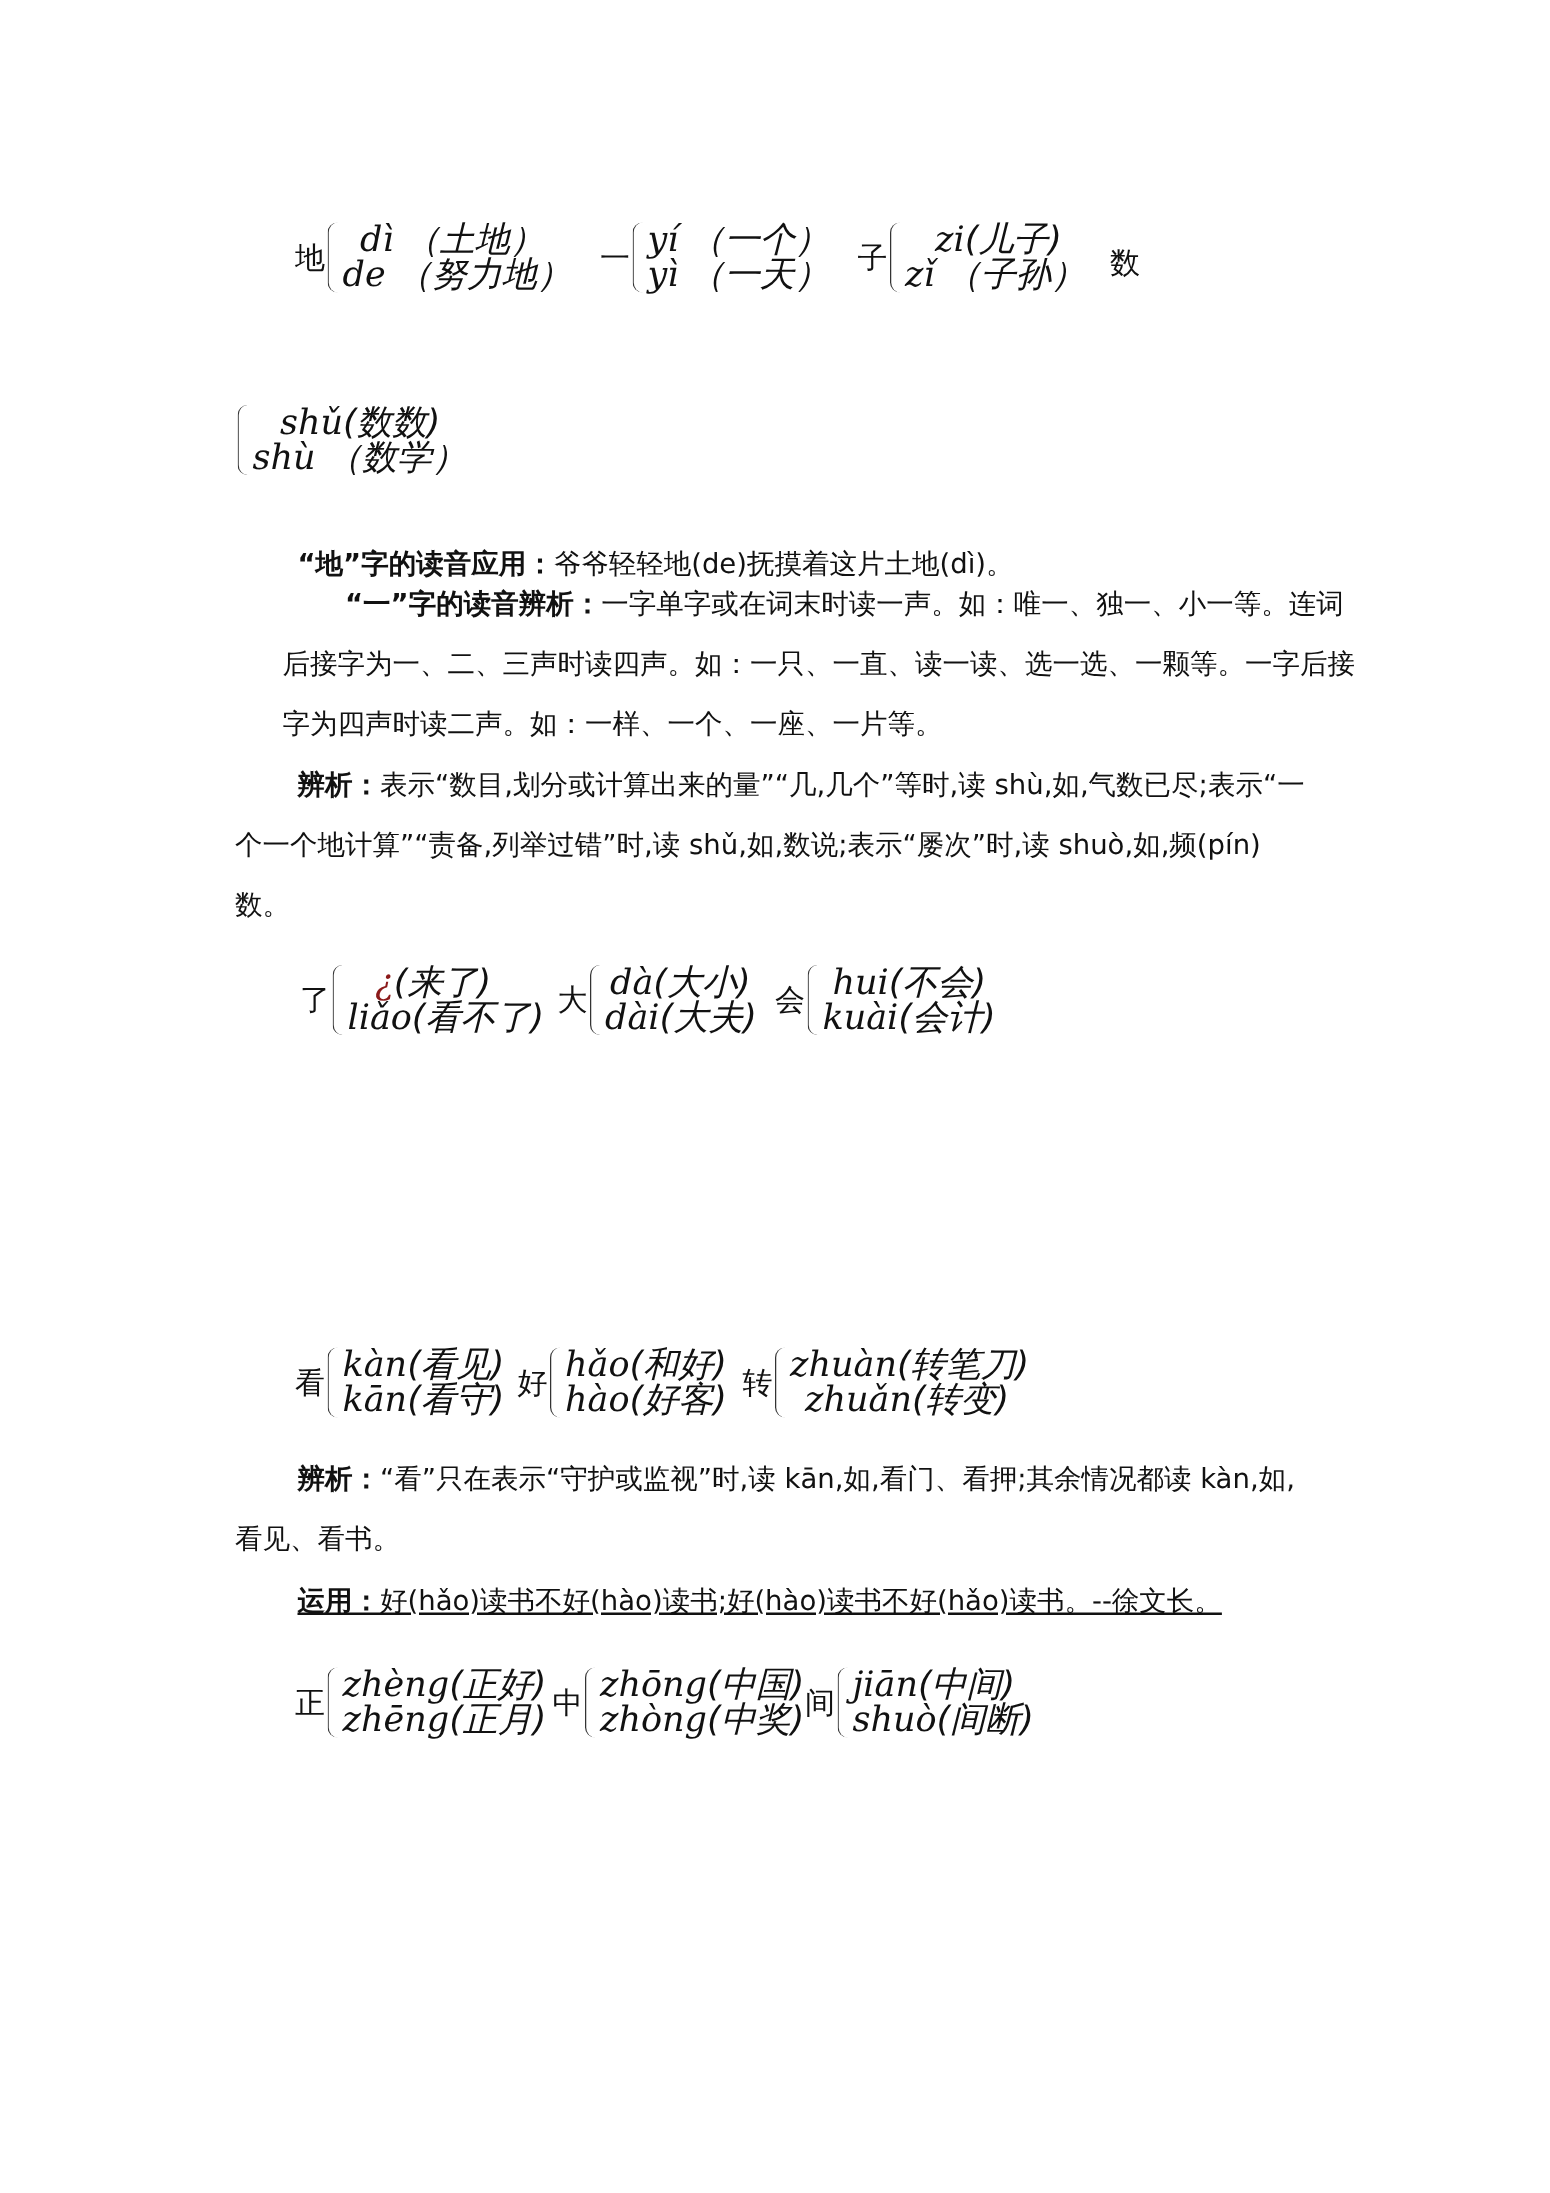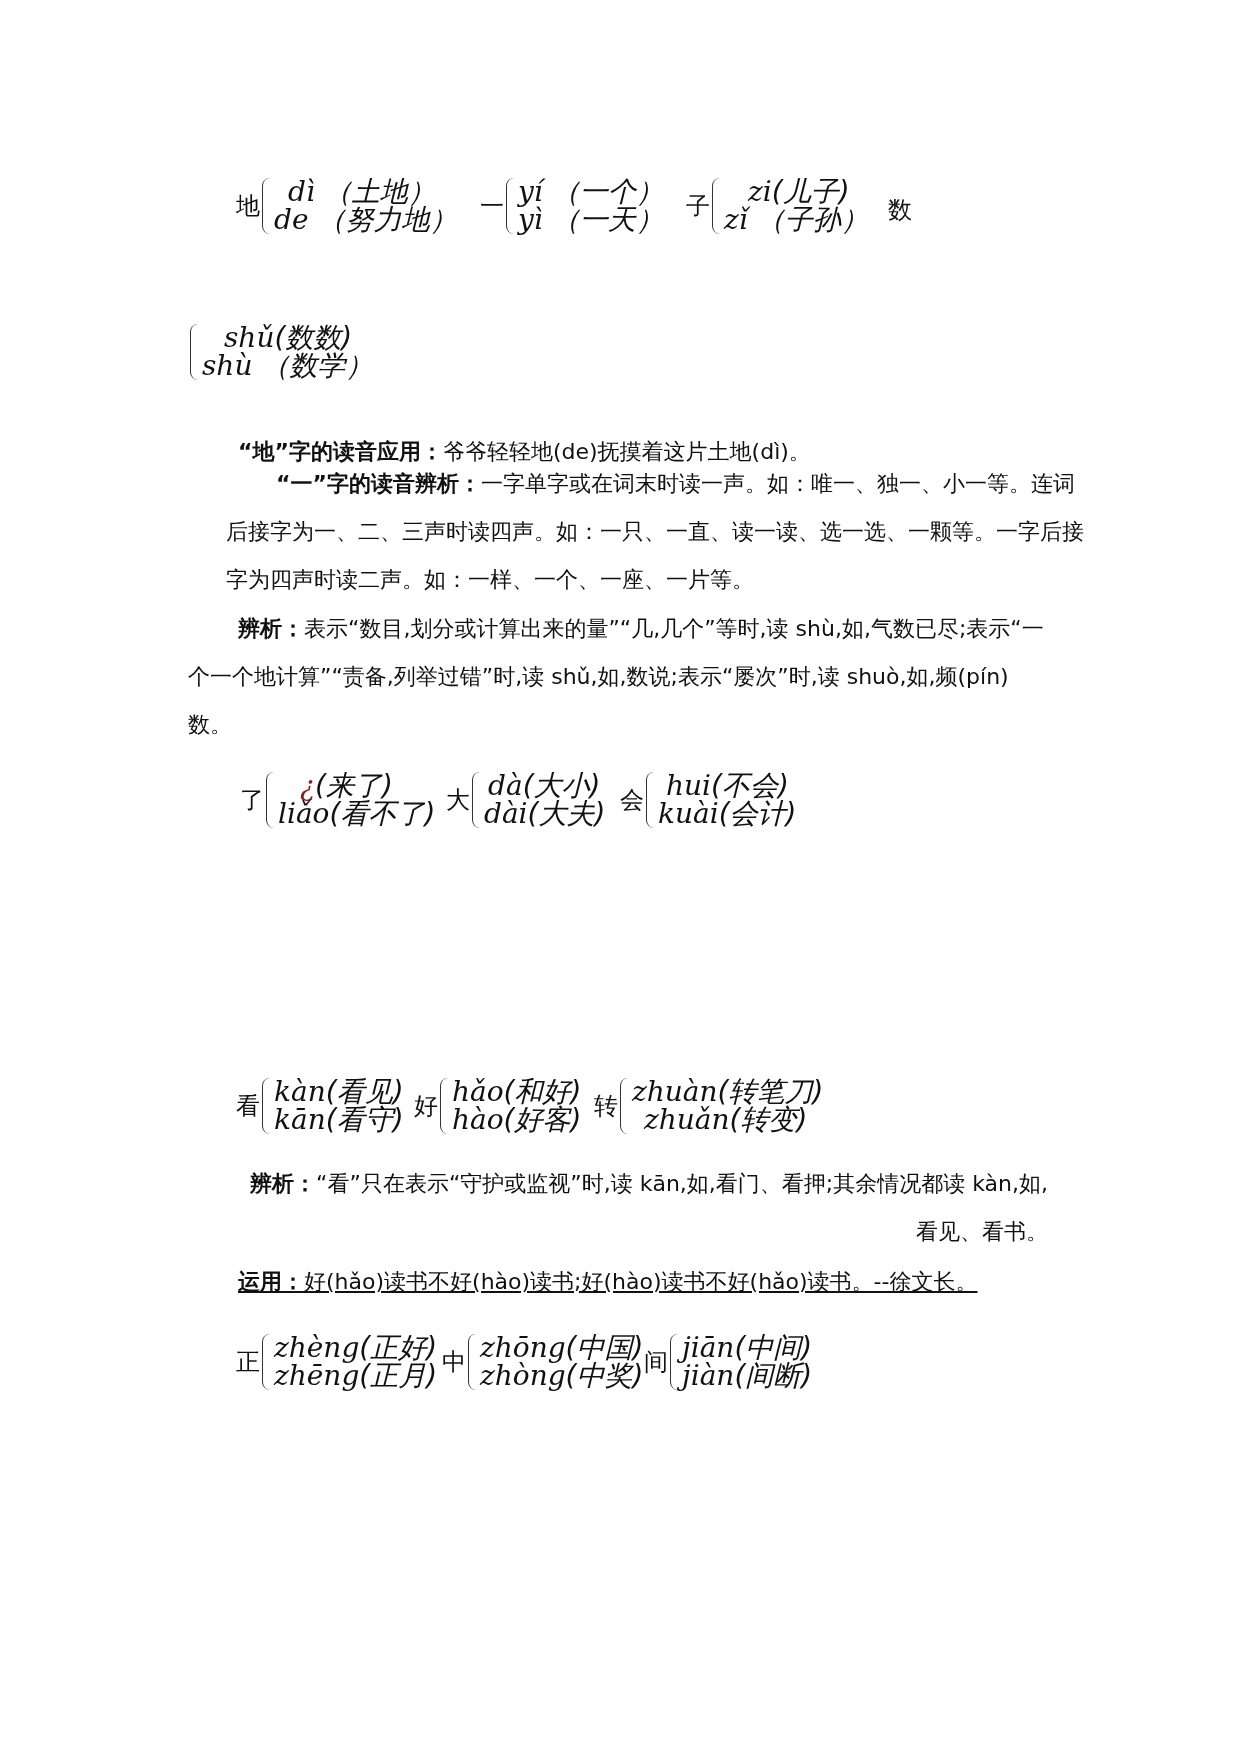--- a/index.html
+++ b/index.html
@@ -130,21 +130,21 @@
 
   <div class="group" style="left:594px; top:1078px;">
     <span class="head-char">转</span>
     <span class="brace"></span>
     <div class="lines">
       <div class="line"><span>zhuàn</span><span class="ex">(转笔刀)</span></div>
       <div class="line"><span style="padding-left:12px">zhuǎn</span><span class="ex">(转变)</span></div>
     </div>
   </div>
 
-  <div class="para indent" style="top:1160px;text-align:right;">
+  <div class="para indent" style="top:1160px;">
     <span class="bold">辨析：</span><span>“看”只在表示“守护或监视”时,读 kān,如,看门、看押;其余情况都读 kàn,如,看见、看书。</span>
   </div>
 
   <div class="para indent" style="top:1258px;text-decoration:underline;">
     <span class="bold">运用：</span><span>好(hǎo)读书不好(hào)读书;好(hào)读书不好(hǎo)读书。--徐文长。</span>
   </div>
 
   <div class="group" style="left:236px; top:1334px;">
     <span class="head-char">正</span>
     <span class="brace"></span>
@@ -161,18 +161,18 @@
       <div class="line"><span>zhōng</span><span class="ex">(中国)</span></div>
       <div class="line"><span>zhòng</span><span class="ex">(中奖)</span></div>
     </div>
   </div>
 
   <div class="group" style="left:644px; top:1334px;">
     <span class="head-char">间</span>
     <span class="brace"></span>
     <div class="lines">
       <div class="line"><span>jiān</span><span class="ex">(中间)</span></div>
-      <div class="line"><span>jiàn</span><span class="ex">(间断)</span></div>
+      <div class="line"><span>shuò</span><span class="ex">(间断)</span></div>
     </div>
   </div>
 
 
 </div>
 
 </body></html>

